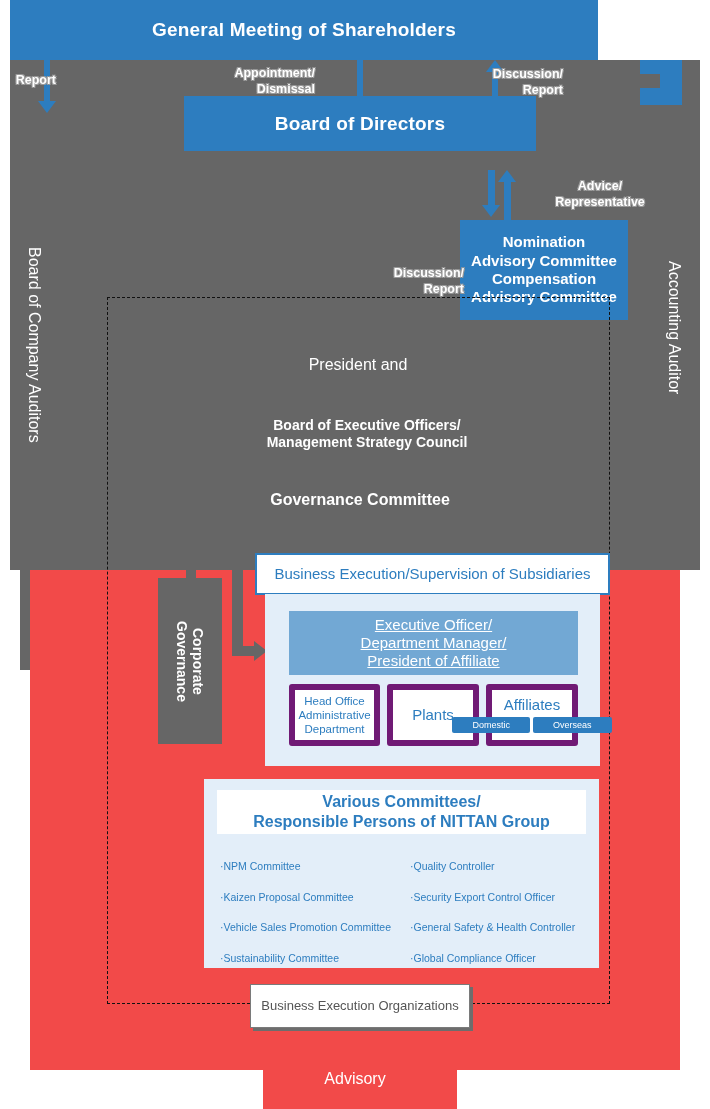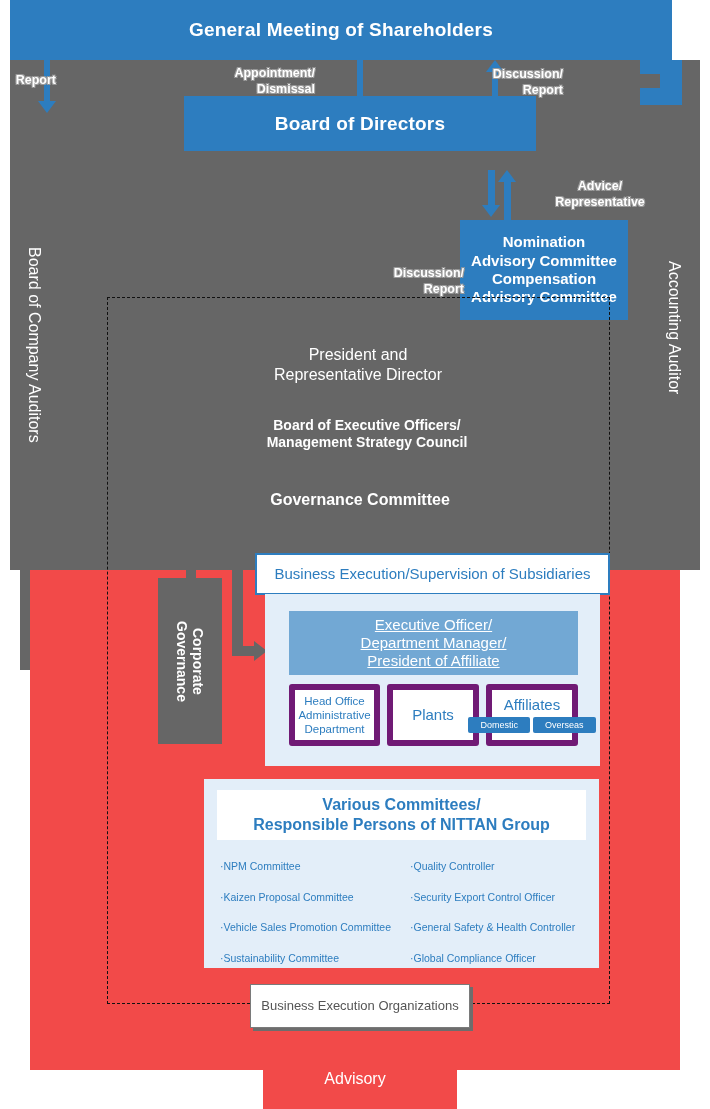--- a/index.html
+++ b/index.html
@@ -60,40 +60,40 @@
   .arrow-right-gray{
     width:0;height:0;border-top:10px solid transparent;border-bottom:10px solid transparent;
     border-left:13px solid #666666;
   }
 
   
   .cmt-list{font-size:10.5px;color:#2d7dbf;line-height:1;}
   .cmt-item{margin-bottom:20px;white-space:nowrap;}
 
   .sub-tag{background:#2d7dbf;color:#ffffff;font-size:9px;border-radius:2px;
-           padding:3px 12px;display:inline-block;}
+           padding:3px 20px;display:inline-block;}
 
   .shadow-box{
     background:#ffffff;border:1px solid #7a7a7a;color:#555555;
     box-shadow:3px 3px 0 #6d6d6d;
   }
 </style>
 </head>
 <body>
 
 <div id="stage">
 
   <div class="abs region-gray" style="left:10px;top:60px;width:690px;height:510px;"></div>
 
   <div class="abs region-gray" style="left:20px;top:560px;width:28px;height:110px;"></div>
 
   <div class="abs region-red" style="left:30px;top:570px;width:650px;height:500px;"></div>
   <div class="abs region-red" style="left:263px;top:1058px;width:194px;height:51px;"></div>
 
-  <div class="abs region-blue ctr title-bar white" style="left:10px;top:0px;width:662px;height:60px;">
+  <div class="abs region-blue ctr title-bar white" style="left:10px;top:0px;width:588px;height:60px;">
     <span>General Meeting of Shareholders</span>
   </div>
 
   <div class="abs line-v" style="left:44px;top:60px;width:6px;height:45px;"></div>
   <div class="abs arrow-down-blue" style="left:38px;top:101px;"></div>
 
   <div class="abs region-blue" style="left:660px;top:60px;width:22px;height:45px;"></div>
   <div class="abs region-blue" style="left:640px;top:60px;width:42px;height:14px;"></div>
   <div class="abs region-blue" style="left:640px;top:88px;width:42px;height:17px;"></div>
   <div class="abs region-gray" style="left:640px;top:74px;width:20px;height:14px;"></div>
@@ -150,21 +150,20 @@
   <div class="abs vert ctr white" style="left:20px;top:215px;width:28px;height:260px;font-size:16px;">
     <span>Board of Company Auditors</span>
   </div>
 
   <div class="abs vert ctr white" style="left:660px;top:235px;width:28px;height:185px;font-size:16px;">
     <span>Accounting Auditor</span>
   </div>
 
   <div class="abs ctr white" style="left:190px;top:340px;width:336px;height:50px;flex-direction:column;font-size:16px;">
     <span>President and</span>
-    <span>Representative Director</span>
   </div>
 
   <div class="abs ctr white" style="left:190px;top:411px;width:354px;height:46px;flex-direction:column;font-size:14px;font-weight:bold;">
     <span>Board of Executive Officers/</span>
     <span>Management Strategy Council</span>
   </div>
 
   <div class="abs ctr white" style="left:190px;top:488px;width:340px;height:24px;font-size:16px;font-weight:bold;">
     <span>Governance Committee</span>
   </div>
@@ -204,21 +203,21 @@
   <div class="abs white-box-thin" style="left:486px;top:684px;width:92px;height:62px;display:flex;flex-direction:column;align-items:center;justify-content:center;">
     <span style="font-size:15px;line-height:1.1;margin-bottom:3px;">Affiliates</span>
     <span style="display:flex;gap:3px;">
       <span class="sub-tag">Domestic</span>
       <span class="sub-tag">Overseas</span>
     </span>
   </div>
 
   <div class="abs panel-lightblue" style="left:204px;top:779px;width:395px;height:189px;"></div>
 
-  <div class="abs ctr" style="left:217px;top:790px;width:369px;height:50px;background:#ffffff;flex-direction:column;font-size:16px;color:#2d7dbf;font-weight:bold;">
+  <div class="abs ctr" style="left:217px;top:790px;width:369px;height:44px;background:#ffffff;flex-direction:column;font-size:16px;color:#2d7dbf;font-weight:bold;">
     <span>Various Committees/</span>
     <span>Responsible Persons of NITTAN Group</span>
   </div>
 
   <div class="abs cmt-list" style="left:220px;top:861px;width:190px;">
     <div class="cmt-item">·NPM Committee</div>
     <div class="cmt-item">·Kaizen Proposal Committee</div>
     <div class="cmt-item">·Vehicle Sales Promotion Committee</div>
     <div class="cmt-item">·Sustainability Committee</div>
   </div>

